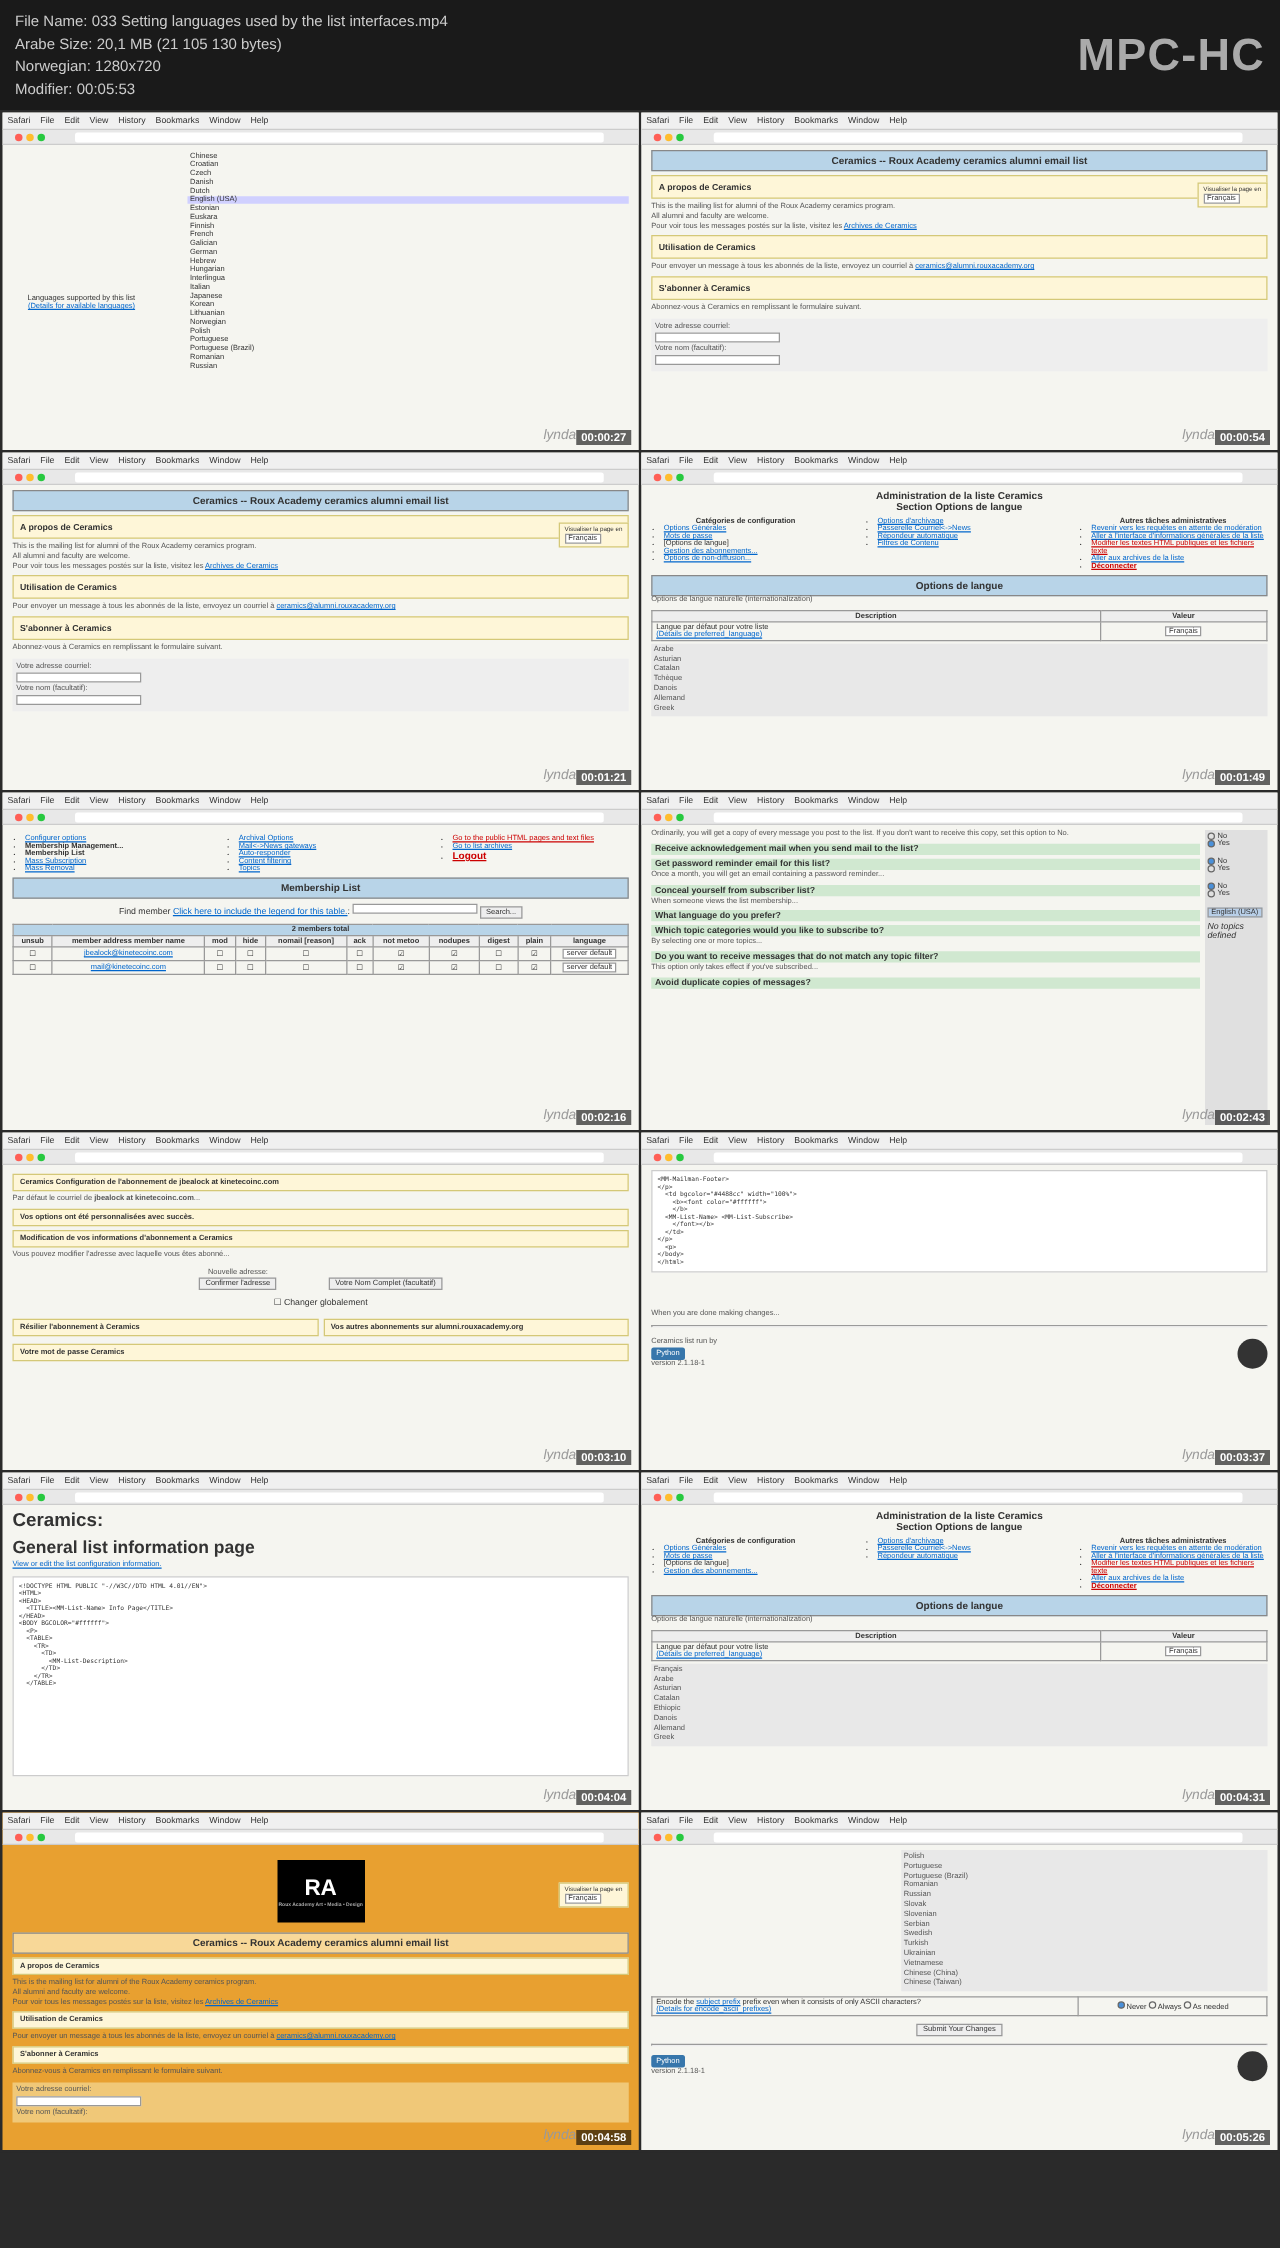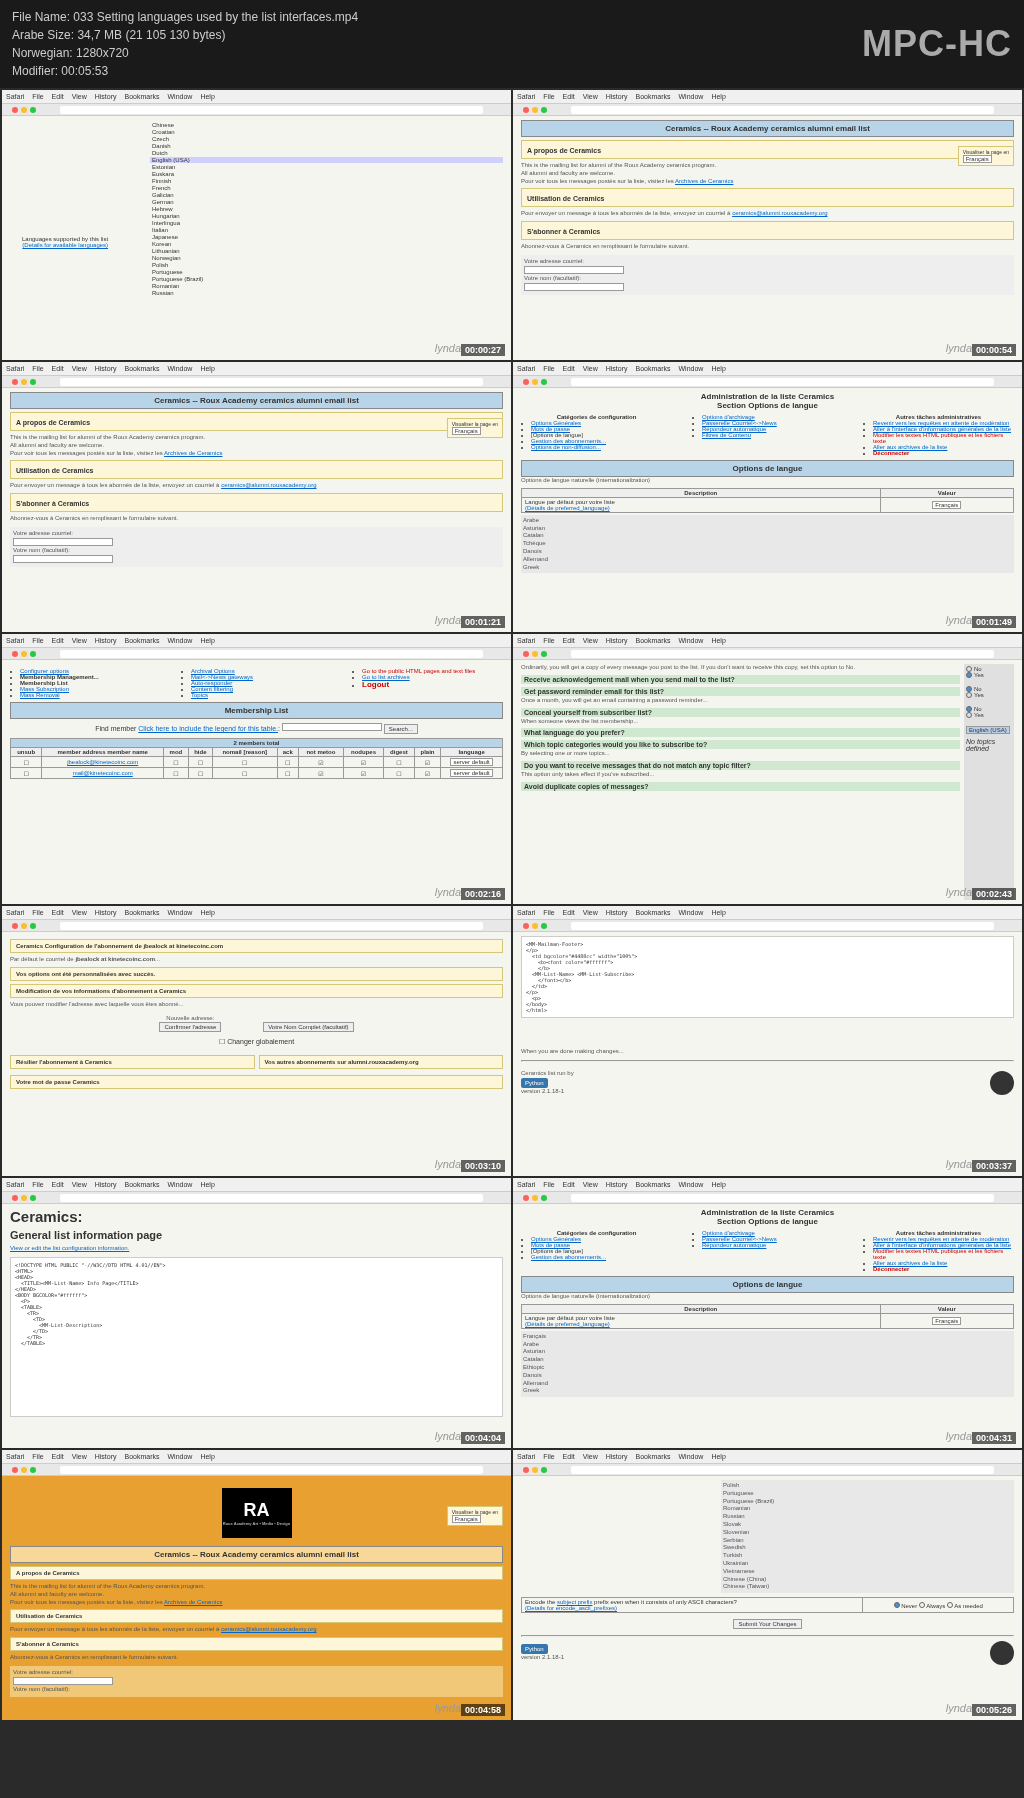--- a/index.html
+++ b/index.html
@@ -16,21 +16,21 @@
 .browser-bar{background:#e8e8e8;height:12px;border-bottom:1px solid #ccc;display:flex;align-items:center;padding:0 8px;gap:4px}
 .url{background:#fff;height:8px;flex:1;border-radius:2px;margin:0 20px}
 .content{padding:4px 8px;height:calc(100% - 26px);overflow:hidden;position:relative}
 .timestamp{position:absolute;bottom:4px;right:6px;background:rgba(0,0,0,0.6);color:#fff;padding:1px 4px;font-size:9px;font-weight:bold;z-index:10}
 .watermark{position:absolute;bottom:6px;right:50px;color:#999;font-size:11px;font-style:italic;z-index:10}
 .blue-header{background:#b8d4e8;padding:3px 6px;font-weight:bold;text-align:center;font-size:8px;color:#333;border:1px solid #888}
 .yellow-box{background:#fef6d8;border:1px solid #d4c878;padding:3px 5px;margin:3px 0;font-size:6px}
 .section-title{font-weight:bold;font-size:7px;margin:3px 0 1px}
 .txt{font-size:6px;color:#555;line-height:1.3}
 .link{color:#0066cc;text-decoration:underline}
-.red-link{color:#cc0000;}
+.red-link{color:#cc0000;text-decoration:underline}
 .lang-list{display:flex;flex-direction:column;gap:1px;font-size:6px;margin-left:140px;margin-top:2px}
 .lang-item{padding:0 2px}
 .lang-sel{background:#d0d0ff}
 .table{width:100%;border-collapse:collapse;font-size:6px;margin-top:3px}
 .table td,.table th{border:1px solid #999;padding:1px 3px;text-align:center}
 .table th{background:#eee;font-weight:bold}
 .input{background:#fff;border:1px solid #999;height:8px;width:100px;display:inline-block}
 .orange-bg{background:#e8a030}
 .ra-logo{background:#000;color:#fff;width:70px;height:50px;margin:8px auto;display:flex;flex-direction:column;align-items:center;justify-content:center;font-size:18px;font-weight:bold}
 .ra-sub{font-size:4px;color:#aaa}
@@ -46,21 +46,21 @@
 .radio{width:6px;height:6px;border:1px solid #666;border-radius:50%;display:inline-block}
 .radio.on{background:#4a90d9}
 .select{background:#fff;border:1px solid #999;padding:0 2px;font-size:6px;display:inline-block}
 </style>
 </head>
 <body>
 
 <div class="header">
   <div class="meta">
     <div><span>File Name:</span> <span>033 Setting languages used by the list interfaces.mp4</span></div>
-    <div><span>Arabe Size:</span> <span>34,7 MB (21 105 130 bytes)</span></div>
+    <div><span>Arabe Size:</span> <span>20,1 MB (21 105 130 bytes)</span></div>
     <div><span>Norwegian:</span> <span>1280x720</span></div>
     <div><span>Modifier:</span> <span>00:05:53</span></div>
   </div>
   <div class="logo">MPC-HC</div>
 </div>
 
 <div class="grid">
 
 <div class="cell">
   <div class="mac-bar">
@@ -577,21 +577,21 @@
   <div class="browser-bar">
         <div class="dots">
           <div class="dot red"></div>
           <div class="dot yel"></div>
           <div class="dot grn"></div>
         </div>
         <div class="url"></div>
       </div>
   <div class="content">
     <div style="font-size:15px;font-weight:bold">Ceramics:</div>
-    <div style="font-size:11px;font-weight:bold;margin:4px 0">General list information page</div>
+    <div style="font-size:14px;font-weight:bold;margin:4px 0">General list information page</div>
     <div class="link" style="font-size:6px">View or edit the list configuration information.</div>
     <div class="code-block" style="height:160px;margin-top:6px">&lt;!DOCTYPE HTML PUBLIC "-//W3C//DTD HTML 4.01//EN"&gt;
 &lt;HTML&gt;
 &lt;HEAD&gt;
   &lt;TITLE&gt;&lt;MM-List-Name&gt; Info Page&lt;/TITLE&gt;
 &lt;/HEAD&gt;
 &lt;BODY BGCOLOR="#ffffff"&gt;
   &lt;P&gt;
   &lt;TABLE&gt;
     &lt;TR&gt;

